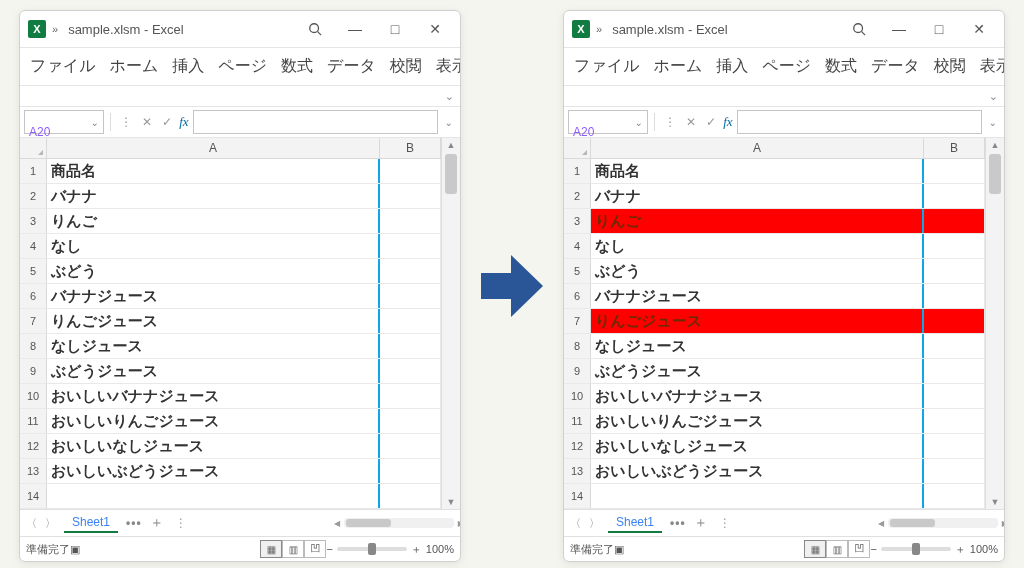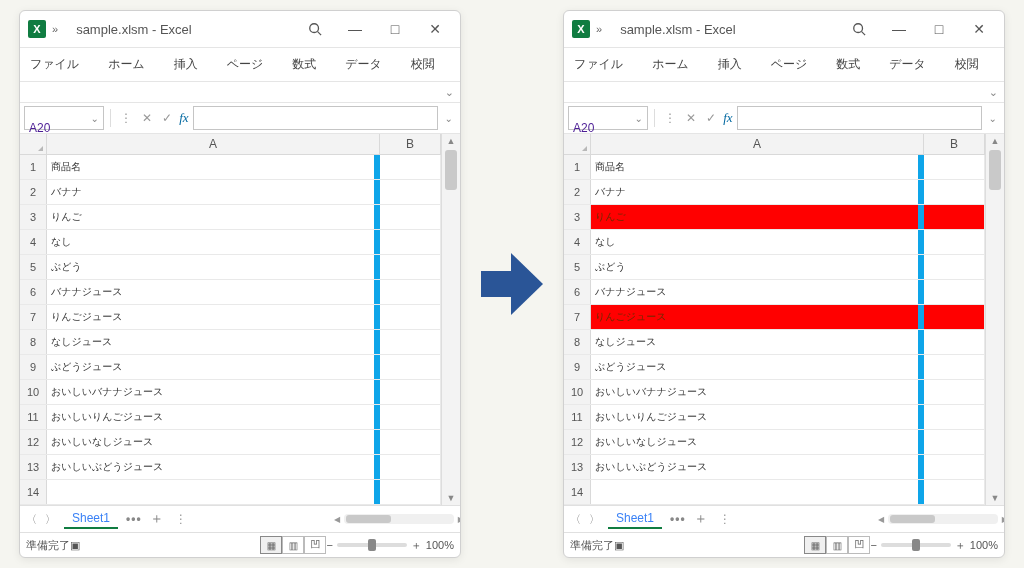--- a/index.html
+++ b/index.html
@@ -36,38 +36,38 @@
     position: relative;
     display: inline-flex;
     align-items: center;
     justify-content: center;
     color: #fff;
     font-weight: bold;
     font-size: 11px;
     border-radius: 2px;
   }
   .chev { color:#666; font-size:11px; }
-  .title-text { font-size: 13px; color:#555; margin-left:12px; }
+  .title-text { font-size: 13px; color:#555; margin-left:4px; }
   .tb-spacer { flex: 1; }
   .tb-btn {
     width: 34px; height: 24px;
     display: inline-flex;
     align-items: center;
     justify-content: center;
     color: #555;
     font-size: 14px;
     border-radius: 3px;
   }
   
   .ribbon {
     display: flex;
     padding: 4px 4px;
-    gap: 17px;
+    gap: 2px;
     border-bottom: 1px solid #e5e5e5;
-    font-size: 12px;
+    font-size: 16px;
   }
   .ribbon span {
     padding: 4px 6px;
     color:#444;
     white-space: nowrap;
   }
   
   .ctrlrow {
     height: 20px;
     border-bottom:1px solid #e5e5e5;
@@ -82,21 +82,21 @@
     padding:3px 4px;
     gap:4px;
   }
   .namebox{
     width:70px;height:22px;
     border:1px solid #c5c5c5;
     display:flex;align-items:center;
     padding:0 4px;font-size:12px;
     justify-content:space-between;
   }
-  .namebox .nbv{color:#4c1d95;margin-top:20px;}
+  .namebox .nbv{color:#8b5cf6;margin-top:20px;}
   .namebox .nbd{color:#888;font-size:10px;}
   .vsep{width:1px;height:18px;background:#ddd;margin:0 2px;}
   .fx-btn{color:#999;font-size:12px;padding:0 3px;}
   .fx-lbl{font-style:italic;color:#0369a1;font-family:serif;font-size:13px;}
   .formula-input{flex:1;height:22px;border:1px solid #c5c5c5;padding:0 4px;}
   .fbar-chev{color:#888;font-size:10px;padding:0 3px;}
   
   .grid-wrap{display:flex;}
   .grid{flex:1;}
   .scroll-v{
@@ -113,21 +113,21 @@
     position:absolute;left:3px;right:3px;top:16px;height:40px;background:#c9c9c9;border-radius:3px;
   }
   .colhdrs{display:flex;border-bottom:1px solid #d9d9d9;background:#f3f3f3;}
   .rownum-hdr{width:26px;height:20px;border-right:1px solid #d9d9d9;background:#f3f3f3;position:relative;}
   .rownum-hdr::after{content:"";position:absolute;right:3px;bottom:3px;width:0;height:0;border-left:5px solid transparent;border-bottom:5px solid #b8b8b8;}
   .colhdr{flex:0 0 auto;height:20px;display:flex;align-items:center;justify-content:center;color:#555;border-right:1px solid #d9d9d9;}
   .colA{flex:1;min-width:280px;}
   .colB{width:60px;}
   .grid .row{display:flex;height:24px;border-bottom:1px solid #e9e9e9;align-items:stretch;}
   .rownum{width:26px;display:flex;align-items:center;justify-content:center;background:#f3f3f3;border-right:1px solid #d9d9d9;color:#555;font-size:11px;}
-  .cellA{flex:1;min-width:280px;padding:0 4px;display:flex;align-items:center;border-right:6px solid #0ea5e9;font-size:10px;color:#333;}
+  .cellA{flex:1;min-width:280px;padding:0 4px;display:flex;align-items:center;border-right:2px solid #0ea5e9;font-size:15px;color:#333;font-weight:bold;}
   .cellB{width:60px;border-right:1px solid #e9e9e9;}
   .hl{background:#ff0000;color:#6b2a00;}
   
   .sheet-tabs{
     display:flex;align-items:center;border-top:1px solid #e0e0e0;padding:3px 6px;gap:8px;font-size:12px;
   }
   .st-nav{color:#888;font-size:11px;}
   .sheet-tab{padding:2px 8px;border-bottom:2px solid #107c41;color:#3b82f6;}
   .st-more{color:#888;font-weight:bold;letter-spacing:1px;}
   .st-plus{color:#888;font-size:14px;}

